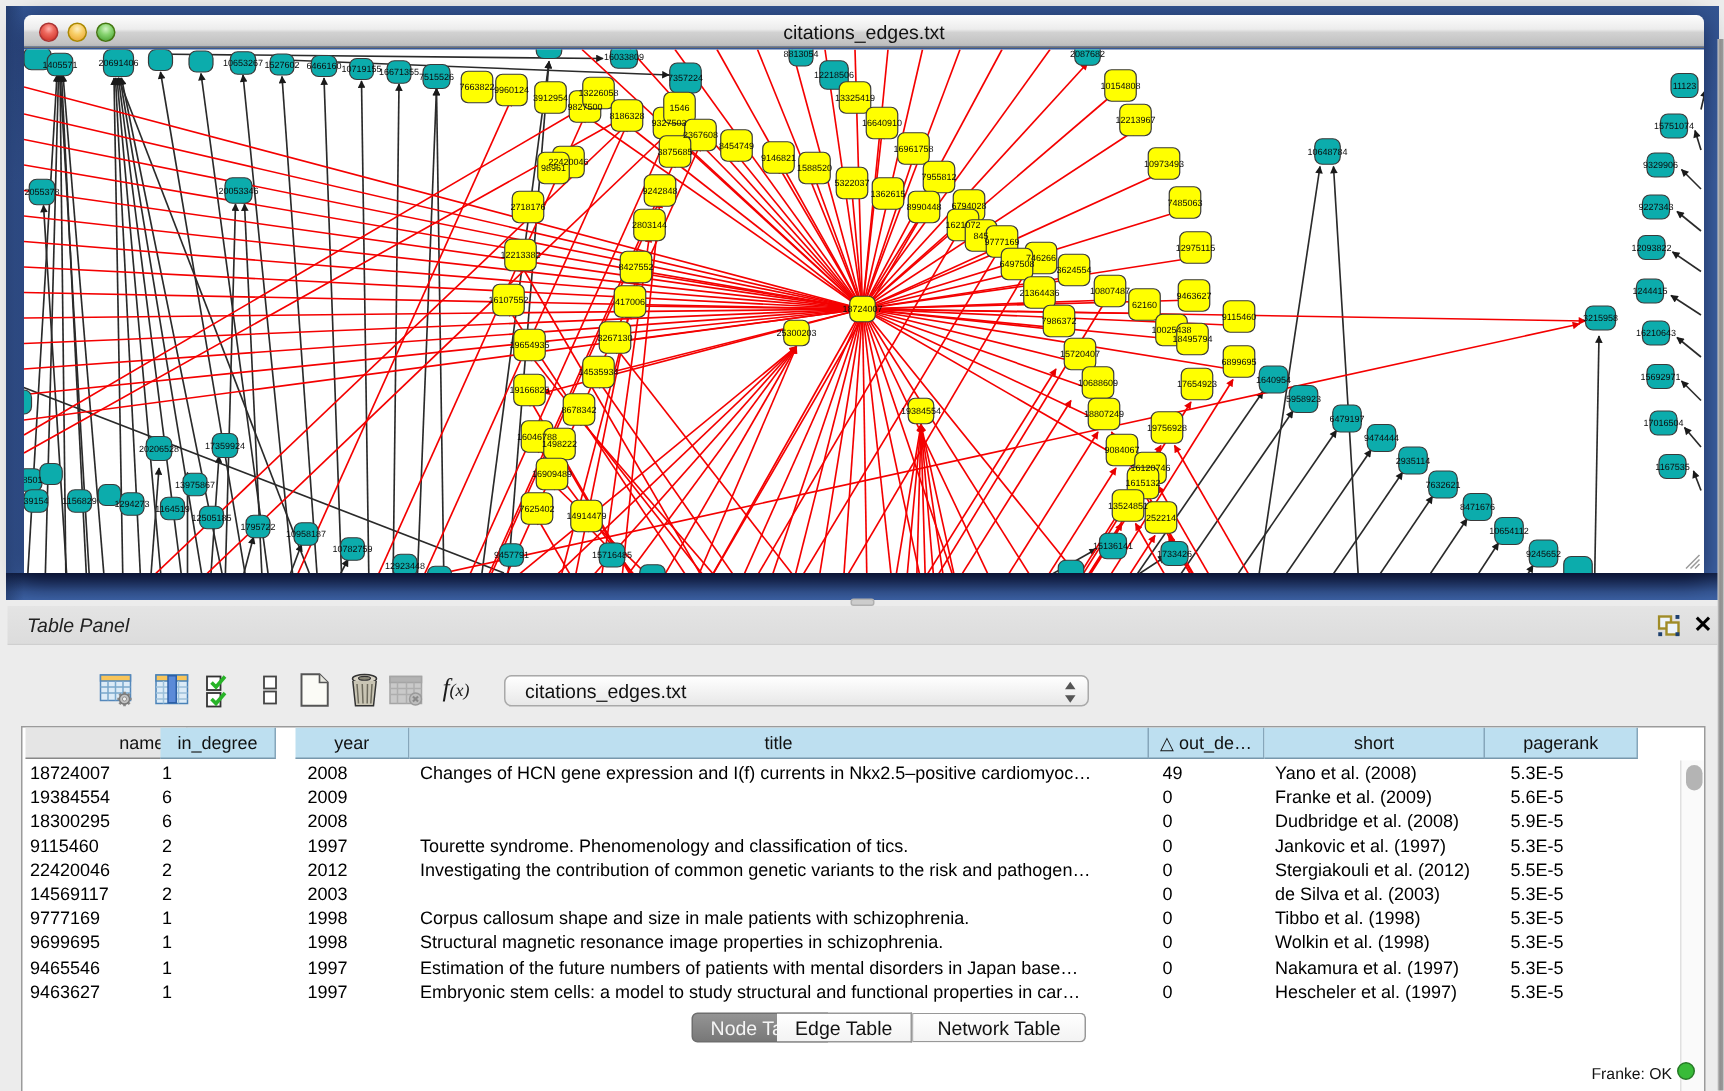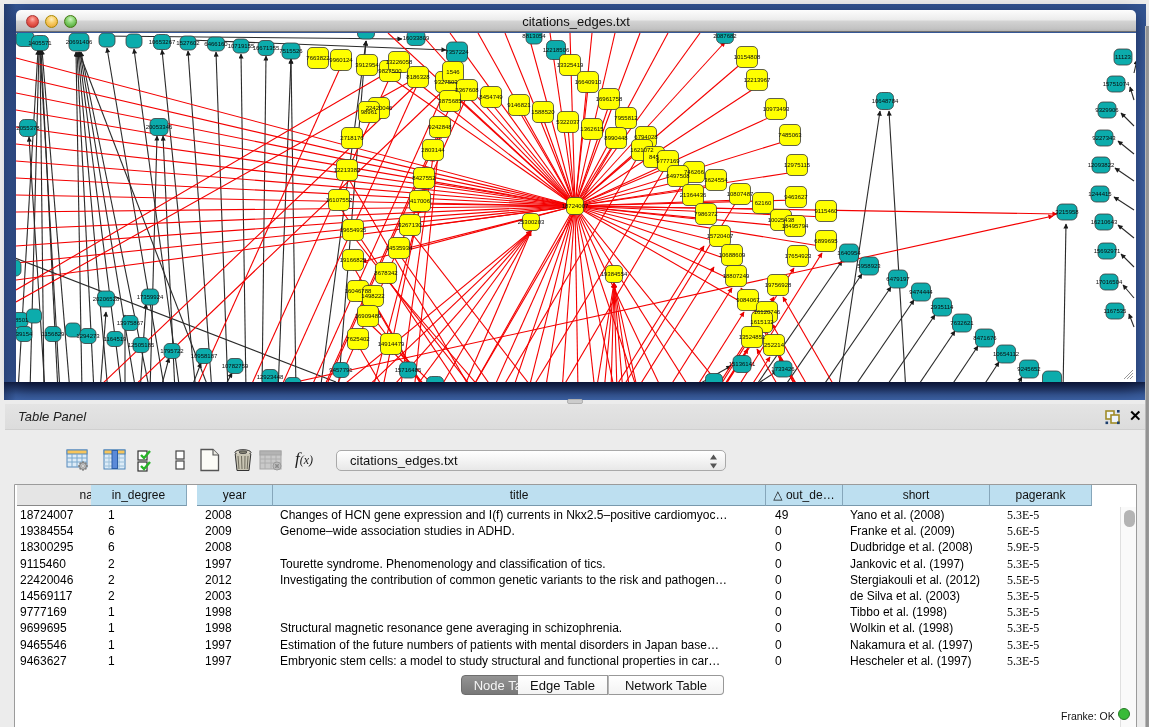--- a/index.html
+++ b/index.html
@@ -49,21 +49,21 @@
   background:#ffffff; border:1px solid #9b9b9b; border-radius:0 0 3px 3px; overflow:hidden; }
 #thdr { position:absolute; left:0; top:0; width:1121px; height:21px; font-size:12px; color:#111; }
 #thdr .hc { position:absolute; top:0; height:21px; background:#bddff0;
   border-right:1px solid #86a6ba; border-bottom:1px solid #7898ac; text-align:center; line-height:20px; }
 #thdr .hc.grey { background:#e5e5e5; border-right:1px solid #999; border-bottom:1px solid #888; }
 #rows { position:absolute; left:0; top:22px; width:1121px; font-size:12px; color:#000; }
 .tr { position:absolute; left:0; width:1121px; height:16px; line-height:16px; white-space:nowrap; }
 .tr span { position:absolute; display:block; overflow:hidden; }
 .c0 { left:5px; width:80px; } .c1 { left:93px; width:85px; } .c2 { left:190px; width:65px; }
 .c3 { left:265px; width:490px; } .c4 { left:760px; width:65px; } .c5 { left:835px; width:160px; }
-.c6 { left:992px; width:85px;font-family:Liberation Serif, serif; }
+.c6 { left:992px; width:85px; }
 #vsb { position:absolute; left:1105px; top:22px; width:17px; height:561px; background:#fafafa;
   border-left:1px solid #e0e0e0; }
 #vsb .th { position:absolute; left:3px; top:3px; width:11px; height:17px; background:#b4b4b4; border-radius:6px; }
 
 #tabs { position:absolute; left:427px; top:275px; height:20px; font-size:13px; }
 .tab { position:absolute; top:0; height:20px; line-height:19px; text-align:center;
   border:1px solid #989898; background:linear-gradient(180deg,#ffffff,#f3f3f3); color:#111; }
 .tab.sel { background:linear-gradient(180deg,#949494,#787878); color:#f5f5f5; border-color:#6e6e6e;margin-left:34px; }
 #t0 { left:0; width:91px; border-radius:4px 0 0 4px; }
 #t1 { left:91px; width:90px; border-left:none; }
@@ -643,42 +643,41 @@
           <span class="dt">citations_edges.txt</span>
           <svg style="position:absolute;right:7px;top:3px" width="9" height="15" viewBox="0 0 9 15">
             <path d="M4.5 0.5 L8 5.5 H1 Z" fill="#555"></path>
             <path d="M4.5 14.5 L8 9.5 H1 Z" fill="#555"></path>
           </svg>
         </div>
   </div>
   <div id="tbl">
     <div id="thdr">
       <div class="hc grey" style="left:2px;width:108px;padding-left:48px;">name</div>
-      <div class="hc" style="left:76px;width:96px;">in_degree</div>
+      <div class="hc" style="left:92px;width:77px;">in_degree</div>
       <div class="hc" style="left:182px;width:76px;">year</div>
       <div class="hc" style="left:258px;width:493px;">title</div>
       <div class="hc" style="left:751px;width:77px;">△ out_de…</div>
       <div class="hc" style="left:828px;width:147px;">short</div>
       <div class="hc" style="left:975px;width:102px;">pagerank</div>
     </div>
     <div id="rows">
           <div class="tr" style="top:0.0px">
             <span class="c0">18724007</span>
             <span class="c1">1</span>
             <span class="c2">2008</span>
             <span class="c3">Changes of HCN gene expression and I(f) currents in Nkx2.5–positive cardiomyoc…</span>
             <span class="c4">49</span>
             <span class="c5">Yano et al. (2008)</span>
             <span class="c6">5.3E-5</span>
           </div>
 <div class="tr" style="top:16.2px">
             <span class="c0">19384554</span>
             <span class="c1">6</span>
             <span class="c2">2009</span>
-            <span class="c3">Genome–wide association studies in ADHD.</span>
             <span class="c4">0</span>
             <span class="c5">Franke et al. (2009)</span>
             <span class="c6">5.6E-5</span>
           </div>
 <div class="tr" style="top:32.4px">
             <span class="c0">18300295</span>
             <span class="c1">6</span>
             <span class="c2">2008</span>
             <span class="c4">0</span>
             <span class="c5">Dudbridge et al. (2008)</span>
@@ -707,29 +706,30 @@
             <span class="c1">2</span>
             <span class="c2">2003</span>
             <span class="c4">0</span>
             <span class="c5">de Silva et al. (2003)</span>
             <span class="c6">5.3E-5</span>
           </div>
 <div class="tr" style="top:97.2px">
             <span class="c0">9777169</span>
             <span class="c1">1</span>
             <span class="c2">1998</span>
+            <span class="c3">Corpus callosum shape and size in male patients with schizophrenia.</span>
             <span class="c4">0</span>
             <span class="c5">Tibbo et al. (1998)</span>
             <span class="c6">5.3E-5</span>
           </div>
 <div class="tr" style="top:113.4px">
             <span class="c0">9699695</span>
             <span class="c1">1</span>
             <span class="c2">1998</span>
-            <span class="c3">Structural magnetic resonance gene averaging in schizophrenia.</span>
+            <span class="c3">Structural magnetic resonance image properties in schizophrenia.</span>
             <span class="c4">0</span>
             <span class="c5">Wolkin et al. (1998)</span>
             <span class="c6">5.3E-5</span>
           </div>
 <div class="tr" style="top:129.6px">
             <span class="c0">9465546</span>
             <span class="c1">1</span>
             <span class="c2">1997</span>
             <span class="c3">Estimation of the future numbers of patients with mental disorders in Japan base…</span>
             <span class="c4">0</span>

